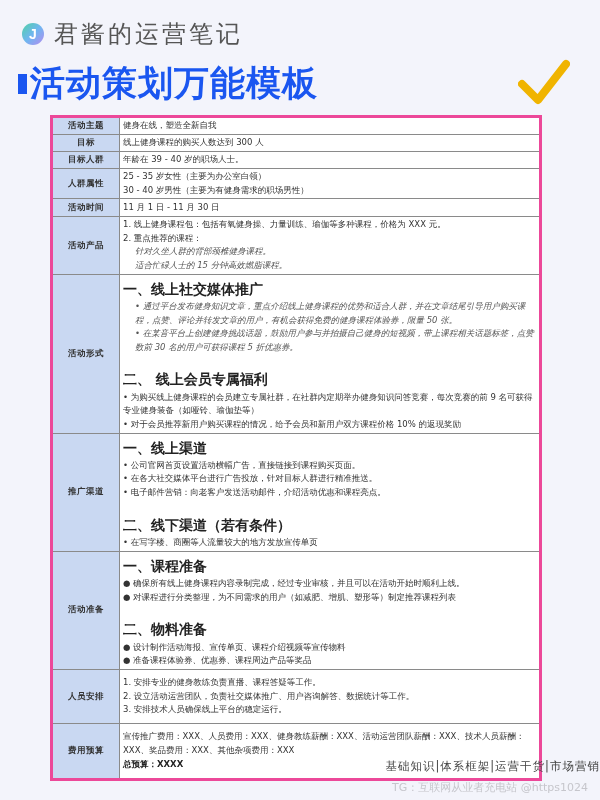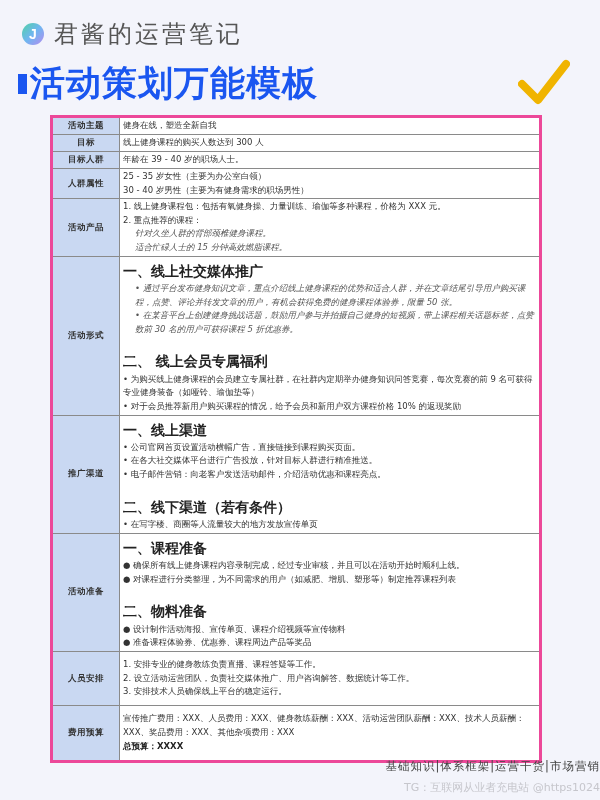--- a/index.html
+++ b/index.html
@@ -55,21 +55,21 @@
   }
   td.content { padding: 1px 3px; }
   .sub-h { font-weight: bold; font-size: 14px; color: #222; margin-top: 2px; }
   .it { font-style: italic; color: #555; margin-left: 12px; }
   .gap { height: 12px; }
   .footer-nav {
     position: absolute; top: 759px; left: 0; width: 600px;
     text-align: right; font-size: 11.5px; color: #444; letter-spacing: 1px;
   }
   .watermark {
-    position: absolute; right: 0; top: 780px;
+    position: absolute; right: 12px; top: 780px;
     font-size: 11px; color: #c6c6cc;
   }
 </style>
 </head>
 <body>
 
 <div class="brand">
   <div class="logo">J</div>
   <span class="brand-name">君酱的运营笔记</span>
 </div>
@@ -96,20 +96,24 @@
   <tr style="height:17px">
     <td class="label">目标人群</td>
     <td class="content">年龄在 39 - 40 岁的职场人士。</td>
   </tr>
   <tr style="height:30px">
     <td class="label">人群属性</td>
     <td class="content">
       <div>25 - 35 岁女性（主要为办公室白领）</div>
       <div>30 - 40 岁男性（主要为有健身需求的职场男性）</div>
     </td>
+  </tr>
+  <tr style="height:18px">
+    <td class="label">活动时间</td>
+    <td class="content">11 月 1 日 - 11 月 30 日</td>
   </tr>
   <tr style="height:55px">
     <td class="label">活动产品</td>
     <td class="content">
       <div>1. 线上健身课程包：包括有氧健身操、力量训练、瑜伽等多种课程，价格为 XXX 元。</div>
       <div>2. 重点推荐的课程：</div>
       <div class="it">针对久坐人群的背部颈椎健身课程。</div>
       <div class="it">适合忙碌人士的 15 分钟高效燃脂课程。</div>
     </td>
   </tr>

